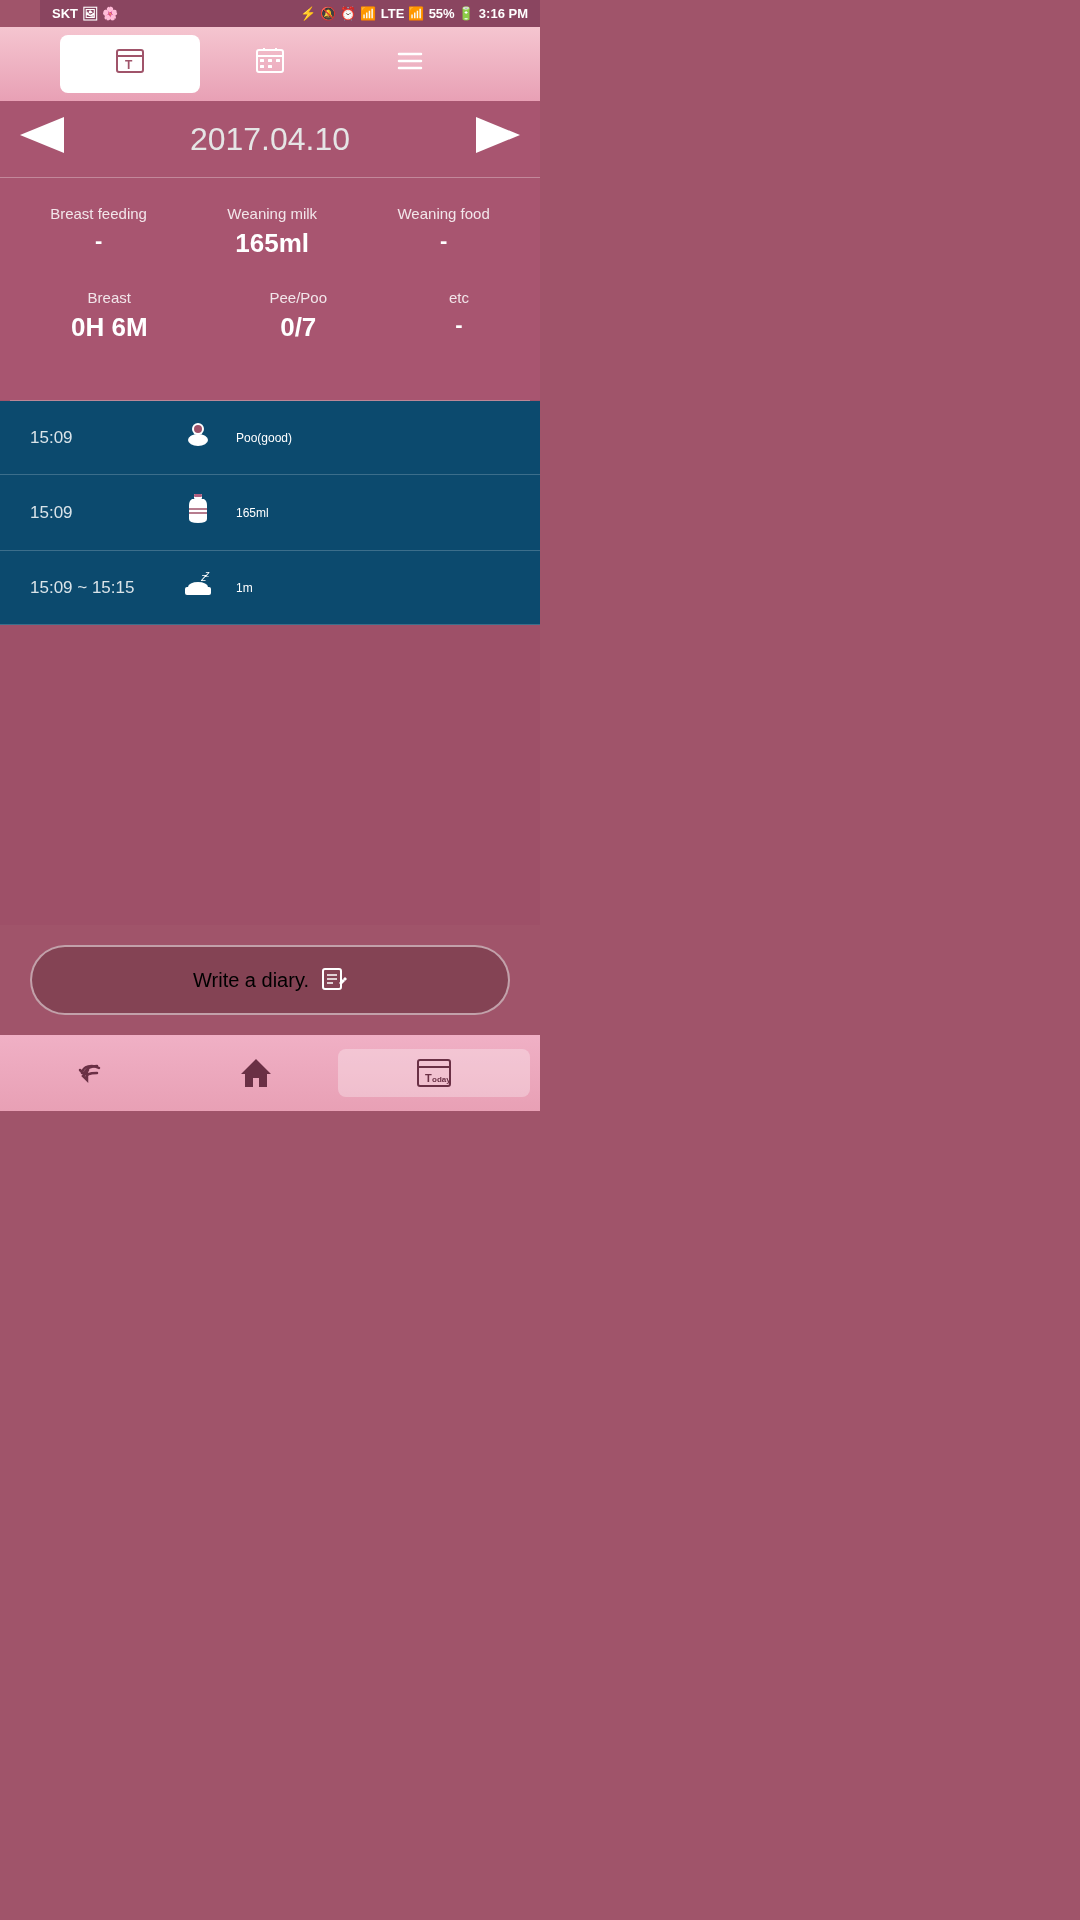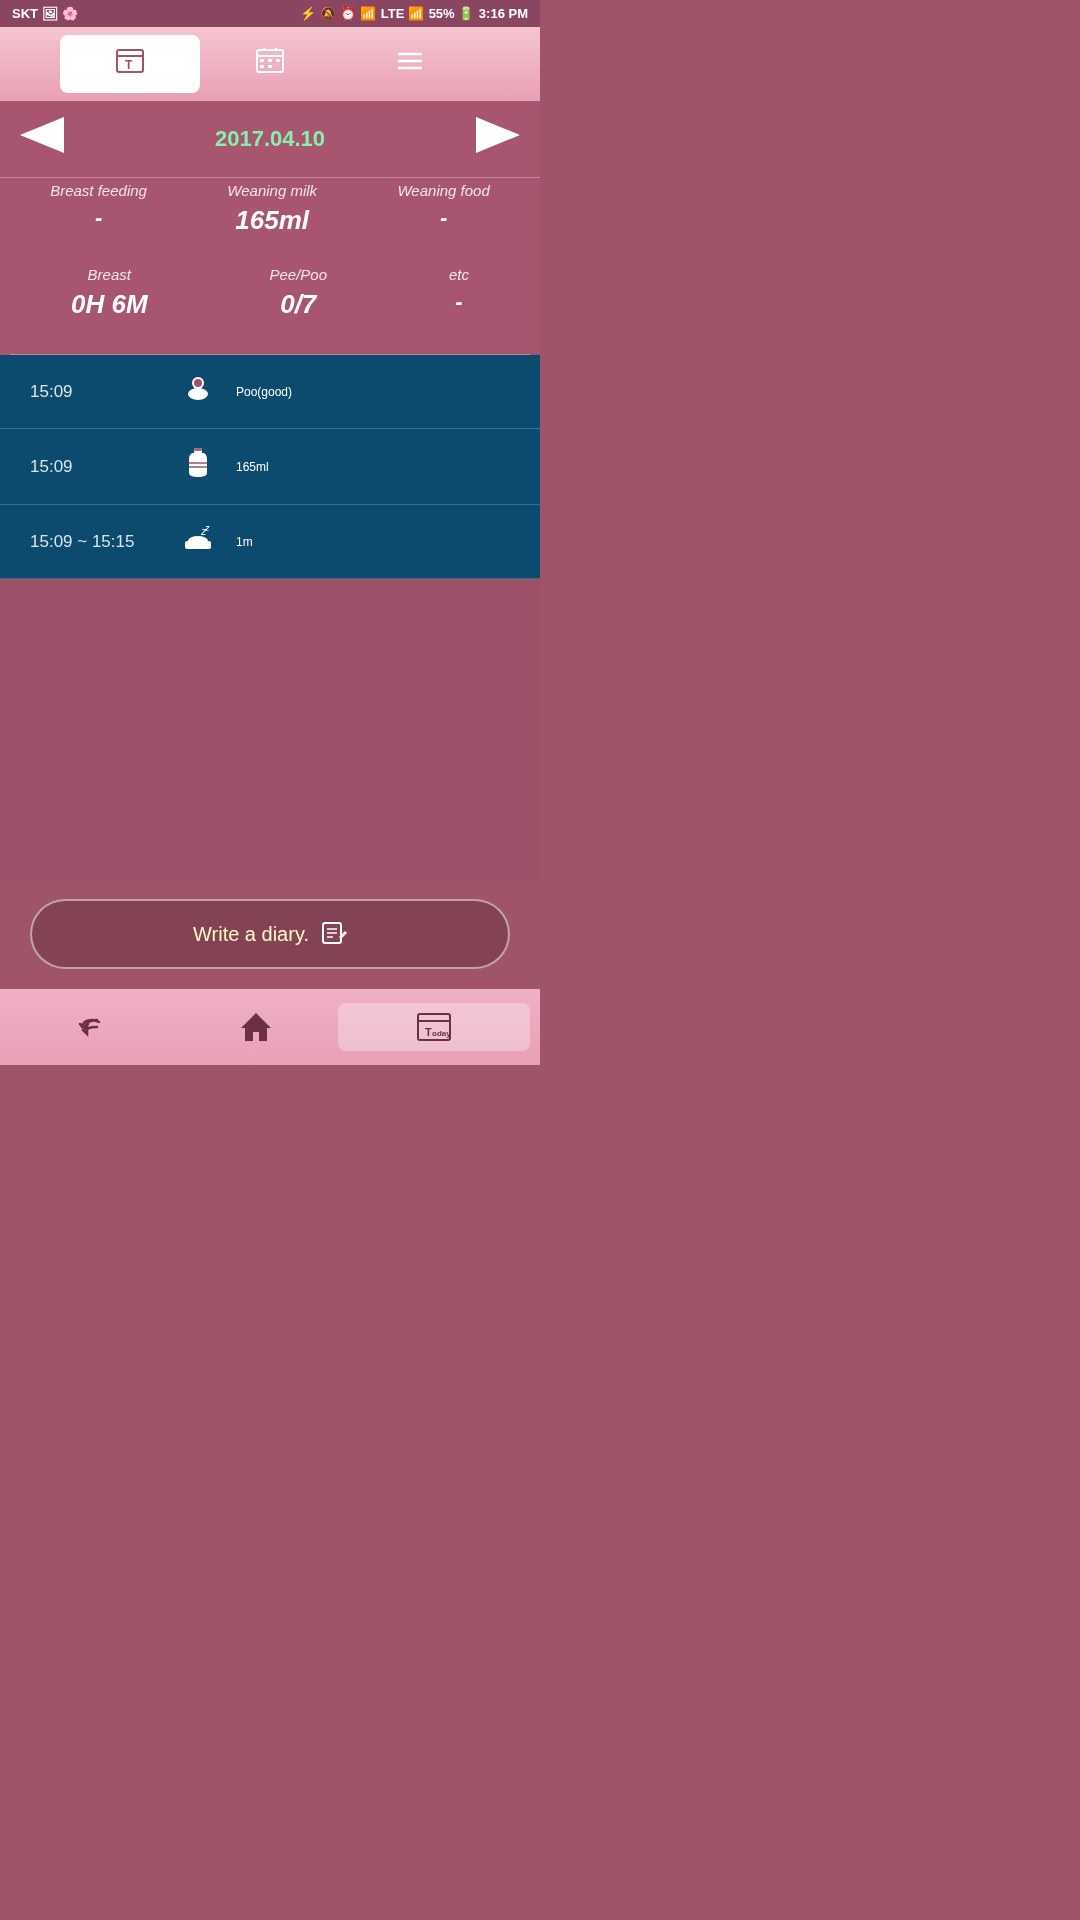--- a/index.html
+++ b/index.html
@@ -16,20 +16,21 @@
 
     
     .status-bar {
       background-color: #8a4560;
       display: flex;
       justify-content: space-between;
       align-items: center;
       padding: 6px 12px;
       font-size: 13px;
       font-weight: bold;
+      margin-left: 40px;
     }
     .status-left { display: flex; align-items: center; gap: 4px; }
     .status-right { display: flex; align-items: center; gap: 4px; }
 
     
     .tab-bar {
       background: linear-gradient(to bottom, #f5c5d0, #e8a0b5);
       display: flex;
       justify-content: center;
       padding: 8px 60px;
@@ -61,31 +62,30 @@
       padding: 16px 20px;
       background-color: #a85570;
     }
     .date-nav .arrow {
       font-size: 32px;
       font-weight: bold;
       cursor: pointer;
       color: white;
     }
     .date-nav .date-text {
-      font-size: 22px;
-      font-weight: bold;
-      color: #86efac;
+      font-size: 32px;
+      font-weight: normal;
+      color: #e5e5e5;
     }
 
     
     .summary-section {
       background-color: #a85570;
       border-top: 1px solid rgba(255,255,255,0.3);
-      padding: 4px 10px;
-      font-style: italic;
+      padding: 27px 10px;
     }
     .summary-grid {
       display: flex;
       justify-content: space-around;
       margin-bottom: 30px;
     }
     .summary-item {
       display: flex;
       flex-direction: column;
       align-items: center;
@@ -148,21 +148,21 @@
       margin: 20px 30px;
       background-color: rgba(120, 60, 75, 0.7);
       border: 2px solid rgba(255,255,255,0.5);
       border-radius: 40px;
       padding: 20px;
       display: flex;
       align-items: center;
       justify-content: center;
       gap: 12px;
       cursor: pointer;
-      color: #fef9c3;
+      color: #000000;
       font-size: 20px;
     }
 
     
     .bottom-nav {
       background: linear-gradient(to bottom, #f0b0c5, #e8a0b5);
       display: flex;
       justify-content: space-around;
       align-items: center;
       padding: 14px 10px;

